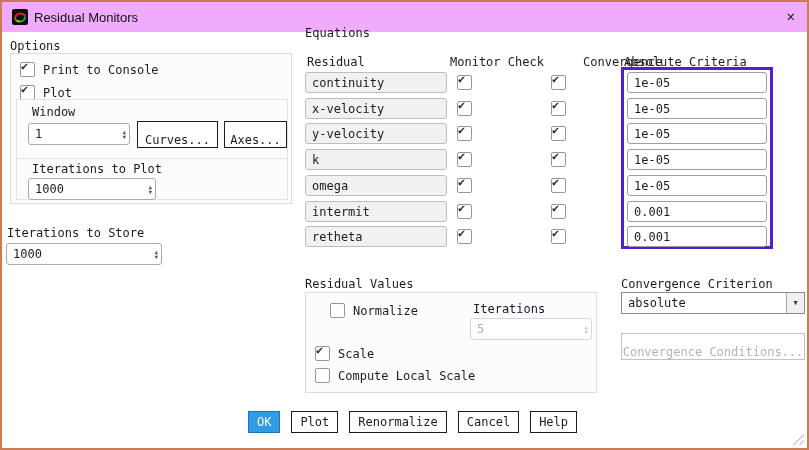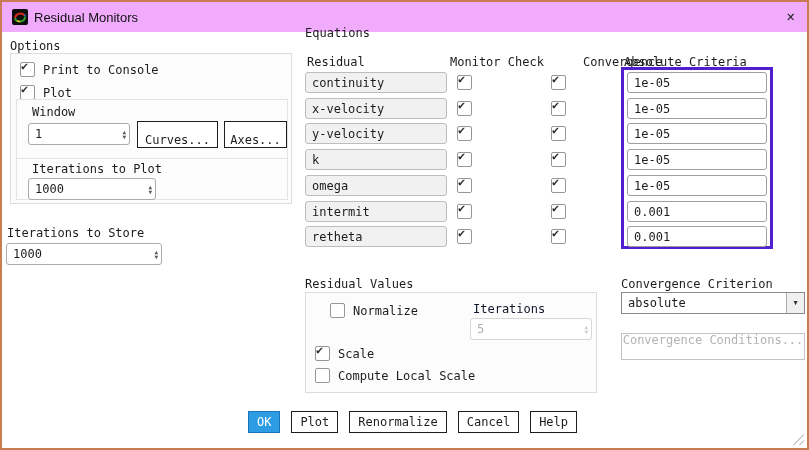--- a/index.html
+++ b/index.html
@@ -258,21 +258,21 @@
     <span class="lbl">Compute Local Scale</span>
   </div>
 
   <div class="abs lbl" style="left:619px;top:275px;">Convergence Criterion</div>
   <div class="combo" style="left:619px;top:290px;width:184px;">
     <span>absolute</span>
     <span class="combo-btn">
         <span>▼</span>
       </span>
   </div>
-  <div class="pushbtn btn disabled" style="left:619px;top:331px;width:184px;height:27px;padding:12px;">
+  <div class="pushbtn btn disabled" style="left:619px;top:331px;width:184px;height:27px;padding:0;">
     <span>Convergence Conditions...</span>
   </div>
 
   <div class="footer">
     <button class="btn primary" style="background: rgb(45, 156, 229);"><span>OK</span></button>
 
     <button class="btn"><span>Plot</span></button>
 
     <button class="btn"><span>Renormalize</span></button>
 

